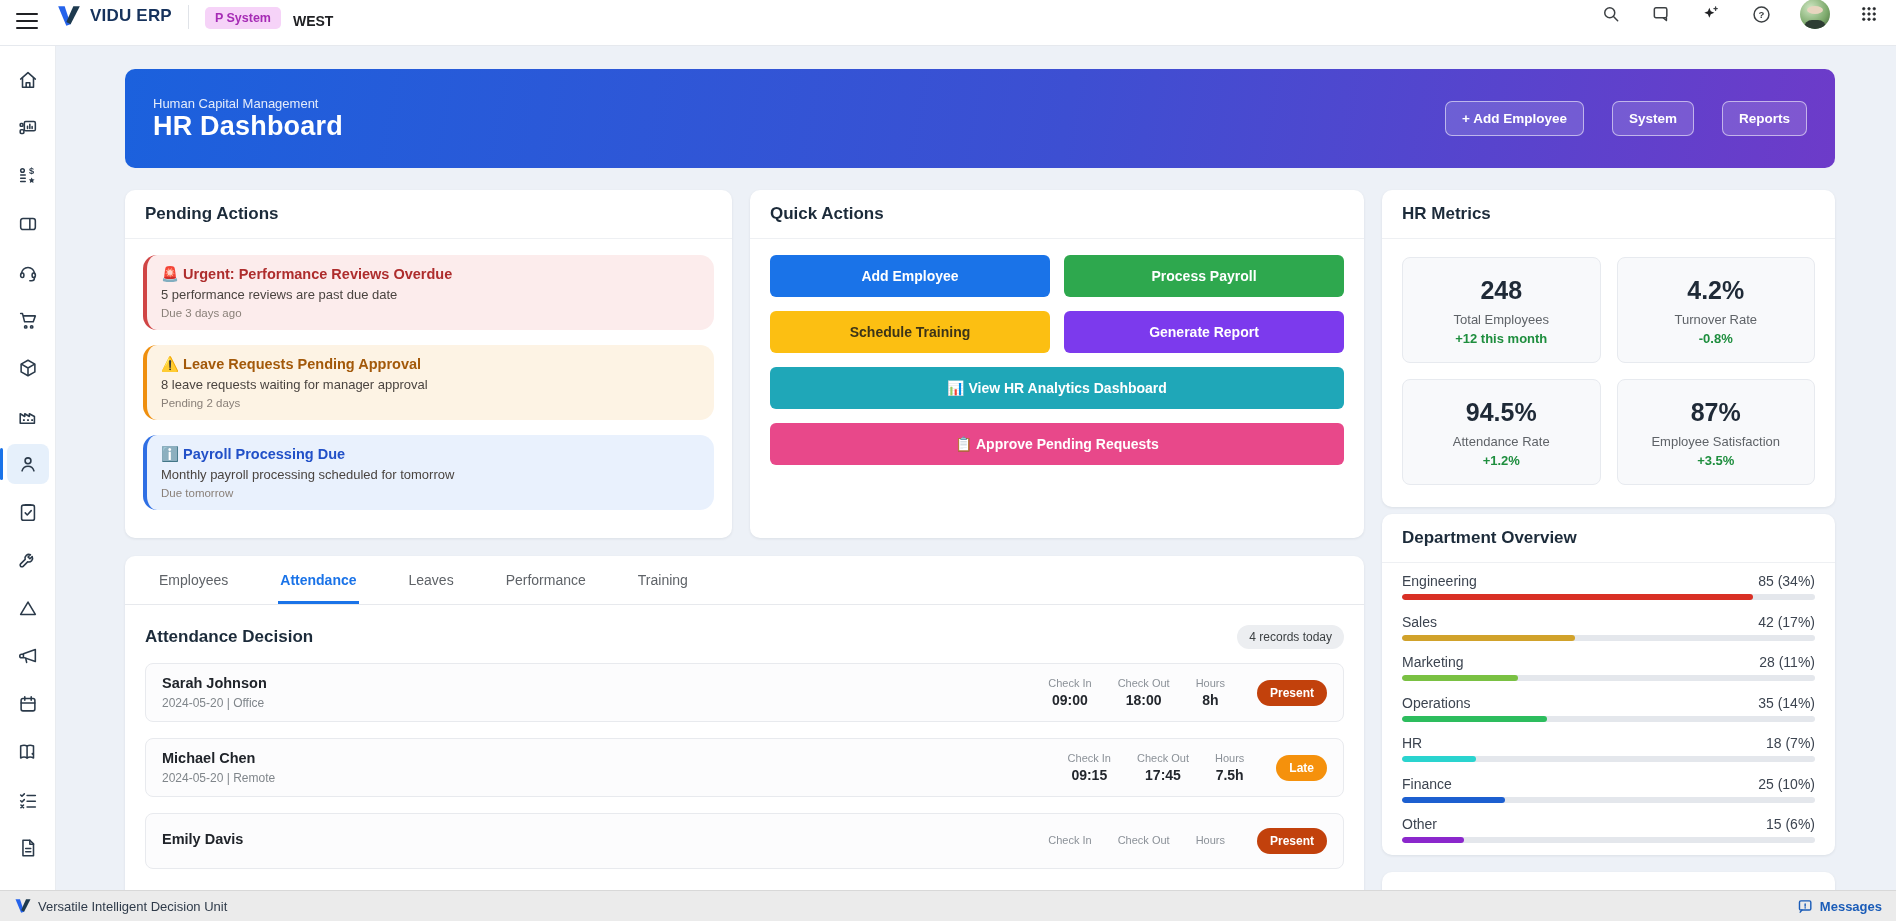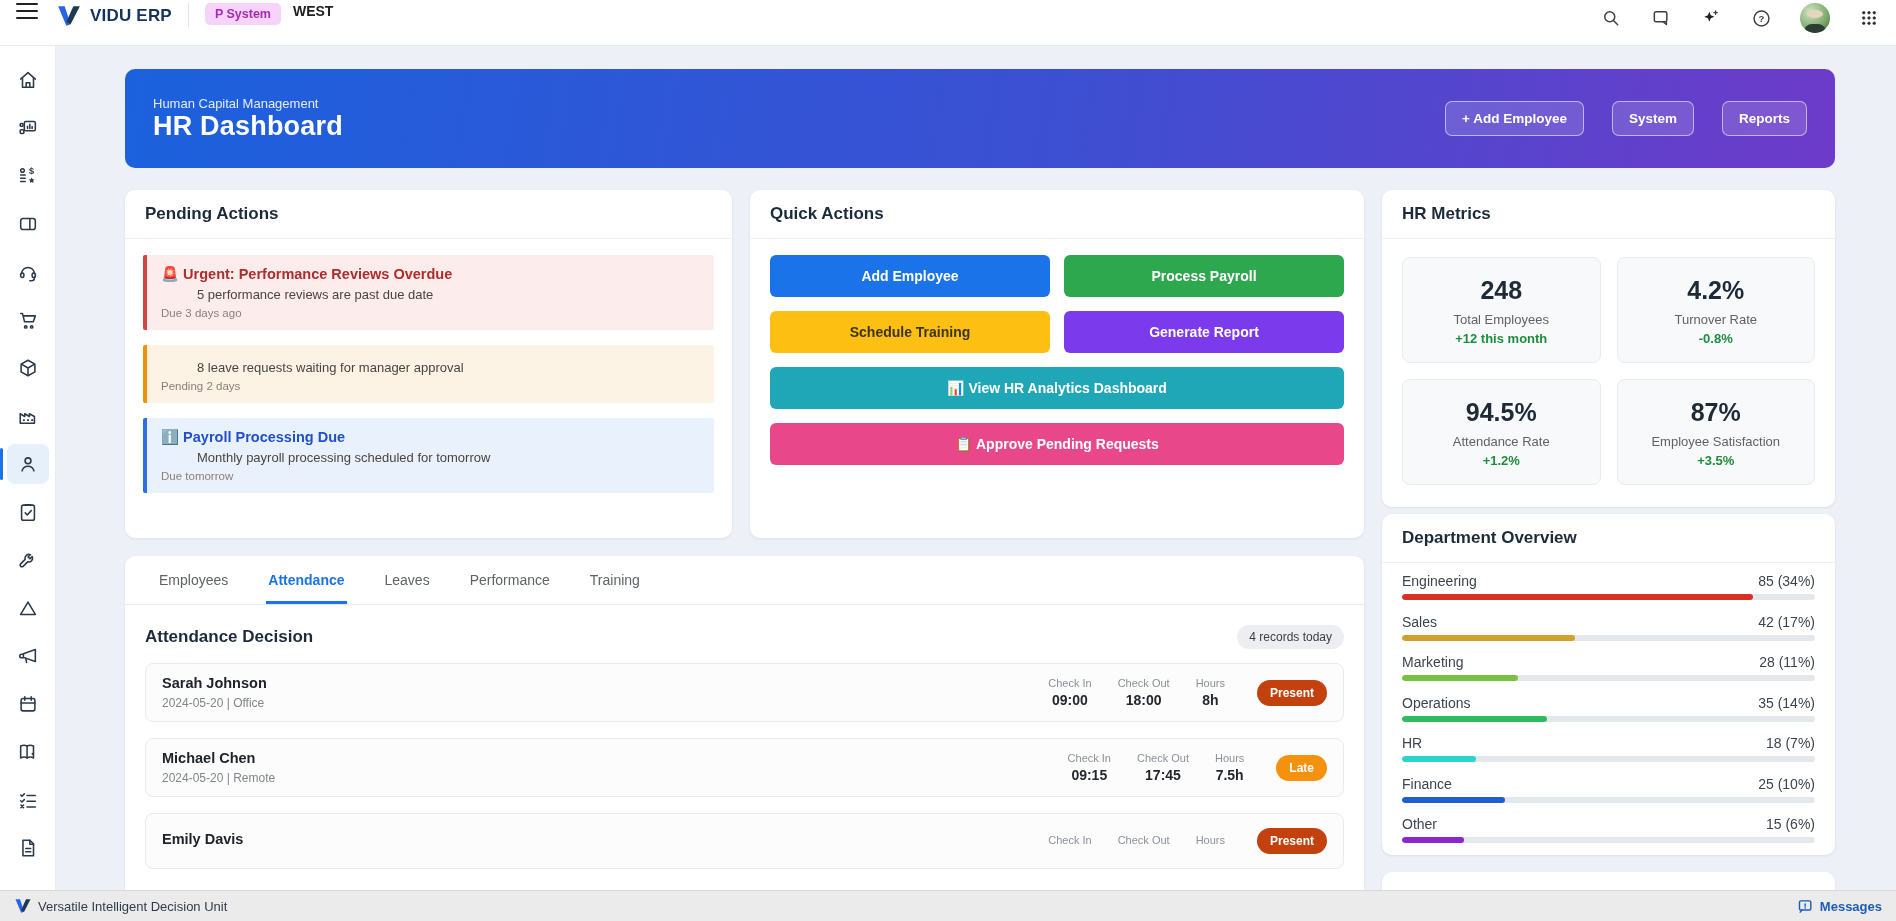--- a/index.html
+++ b/index.html
@@ -1,21 +1,21 @@
 <!DOCTYPE html>
 <html><head>
 <meta charset="utf-8">
 <style>
   * { margin:0; padding:0; box-sizing:border-box; }
   html,body { width:1896px; height:921px; overflow:hidden; background:#edf1f7;
     font-family:"Liberation Sans", sans-serif; color:#1f2a37; }
 
   
   .topbar { position:absolute; top:0; left:0; width:1896px; height:46px; background:#fff;
-    border-bottom:1px solid #e6e9ee; display:flex; align-items:flex-start; padding:3px 16px; z-index:30; }
+    border-bottom:1px solid #e6e9ee; display:flex; align-items:flex-end; padding:16px 16px; z-index:30; }
   .hamburger { width:22px; height:16px; display:flex; flex-direction:column; justify-content:space-between; cursor:pointer; margin-right:18px; }
   .hamburger span { height:2px; background:#202124; border-radius:1px; }
   .brand { display:flex; align-items:center; gap:8px; }
   .brand-name { font-size:17px; font-weight:bold; color:#16325c; letter-spacing:.2px; }
   .tb-divider { width:1px; height:24px; background:#e0e3e8; margin:0 16px; }
   .sys-badge { background:#f6d3f8; color:#a62bb5; font-size:12.5px; font-weight:bold;
     padding:4px 10px; border-radius:5px; }
   .region { font-size:14px; font-weight:600; color:#202124; margin-left:12px; }
   .tb-right { margin-left:auto; display:flex; align-items:center; gap:28px; }
   .tb-icon { width:22px; height:22px; display:flex; align-items:center; justify-content:center; cursor:pointer; }
@@ -48,29 +48,29 @@
   .col-left { width:1239px; }
   .col-right { width:453px; }
   .row2 { display:flex; gap:18px; }
 
   .card { background:#fff; border-radius:10px; box-shadow:0 1px 3px rgba(16,24,40,.08); }
   .card-title { font-size:17px; font-weight:bold; color:#1c2b3a; padding:14px 20px; border-bottom:1px solid #eef0f3; }
 
   
   .card-pending { width:607px; height:348px; }
   .alerts { padding:16px 18px; display:flex; flex-direction:column; gap:15px; }
-  .alert { border-radius:2px; padding:11px 14px; border-left:4px solid; cursor:pointer; }
+  .alert { border-radius:14px; padding:11px 14px; border-left:4px solid; cursor:pointer; }
   .alert.urgent { background:#fcecec; border-color:#d04545; }
   .alert.warning { background:#fdf3e4; border-color:#ef8f0e; }
   .alert.info { background:#e9f1fd; border-color:#2f6fe4; }
   .alert-title { font-size:14.5px; font-weight:bold; }
   .alert.urgent .alert-title { color:#ae2d2d; }
   .alert.warning .alert-title { color:#a3590a; }
   .alert.info .alert-title { color:#2150c8; }
-  .alert-desc { font-size:13px; color:#4a4440; margin-top:4px;margin-left:36px; }
+  .alert-desc { font-size:13px; color:#4a4440; margin-top:4px; }
   .alert-meta { font-size:11.5px; color:#8a8079; margin-top:5px; }
 
   
   .card-quick { width:614px; height:348px; }
   .qa-body { padding:16px 20px; }
   .qa-grid { display:grid; grid-template-columns:1fr 1fr; gap:14px; }
   .qa-btn { height:42px; border:none; border-radius:6px; color:#fff; font-size:14px; font-weight:600;
     cursor:pointer; font-family:inherit; width:100%; }
   .qa-btn.wide { margin-top:14px; }
 
@@ -86,21 +86,21 @@
   .card-depts { width:453px; height:341px; margin-top:7px; }
   .dept-list { padding:10px 20px 0; }
   .dept-row { margin-bottom:13.5px; }
   .dept-line { display:flex; justify-content:space-between; font-size:14px; color:#3c4450; margin-bottom:5px; }
   .dept-track { height:6px; background:#e4e7ec; border-radius:3px; overflow:hidden; }
   .dept-fill { height:6px; border-radius:3px; }
   .stub-card { width:453px; height:60px; margin-top:17px; }
 
   
   .card-tabs { width:1239px; height:400px; margin-top:18px; }
-  .tabs { display:flex; gap:36px; padding:0 32px; border-bottom:1px solid #e7e9ed; }
+  .tabs { display:flex; gap:48px; padding:0 32px; border-bottom:1px solid #e7e9ed; }
   .tab { font-size:14px; color:#5f6368; padding:16px 2px 13px; cursor:pointer; border-bottom:3px solid transparent; }
   .tab.active { color:#1a73e8; font-weight:600; border-bottom-color:#1a73e8; }
   .att-head { display:flex; align-items:center; justify-content:space-between; padding:20px 20px 14px; }
   .att-title { font-size:17px; font-weight:bold; color:#1c2b3a; }
   .att-badge { background:#eceef1; color:#3c4043; font-size:12px; padding:5px 12px; border-radius:13px; }
   .att-row { border:1px solid #e8eaee; background:#fcfcfd; border-radius:8px; margin:0 20px 16px;
     padding:11px 16px; display:flex; align-items:center; justify-content:space-between; min-height:56px; }
   .att-name { font-size:14.5px; font-weight:bold; color:#20242a; }
   .att-meta { font-size:12px; color:#80868b; margin-top:5px; }
   .att-right { display:flex; align-items:center; gap:26px;justify-content:space-between; }
@@ -318,20 +318,21 @@
 
         <div class="card card-pending">
           <div class="card-title">Pending Actions</div>
           <div class="alerts">
             <div class="alert urgent">
               <div class="alert-title"><span>🚨</span> <span>Urgent: Performance Reviews Overdue</span></div>
               <div class="alert-desc">5 performance reviews are past due date</div>
               <div class="alert-meta">Due 3 days ago</div>
             </div>
             <div class="alert warning">
+              <div class="alert-title"><span>⚠️</span> <span>Leave Requests Pending Approval</span></div>
               <div class="alert-desc">8 leave requests waiting for manager approval</div>
               <div class="alert-meta">Pending 2 days</div>
             </div>
             <div class="alert info">
               <div class="alert-title"><span>ℹ️</span> <span>Payroll Processing Due</span></div>
               <div class="alert-desc">Monthly payroll processing scheduled for tomorrow</div>
               <div class="alert-meta">Due tomorrow</div>
             </div>
           </div>
         </div>

